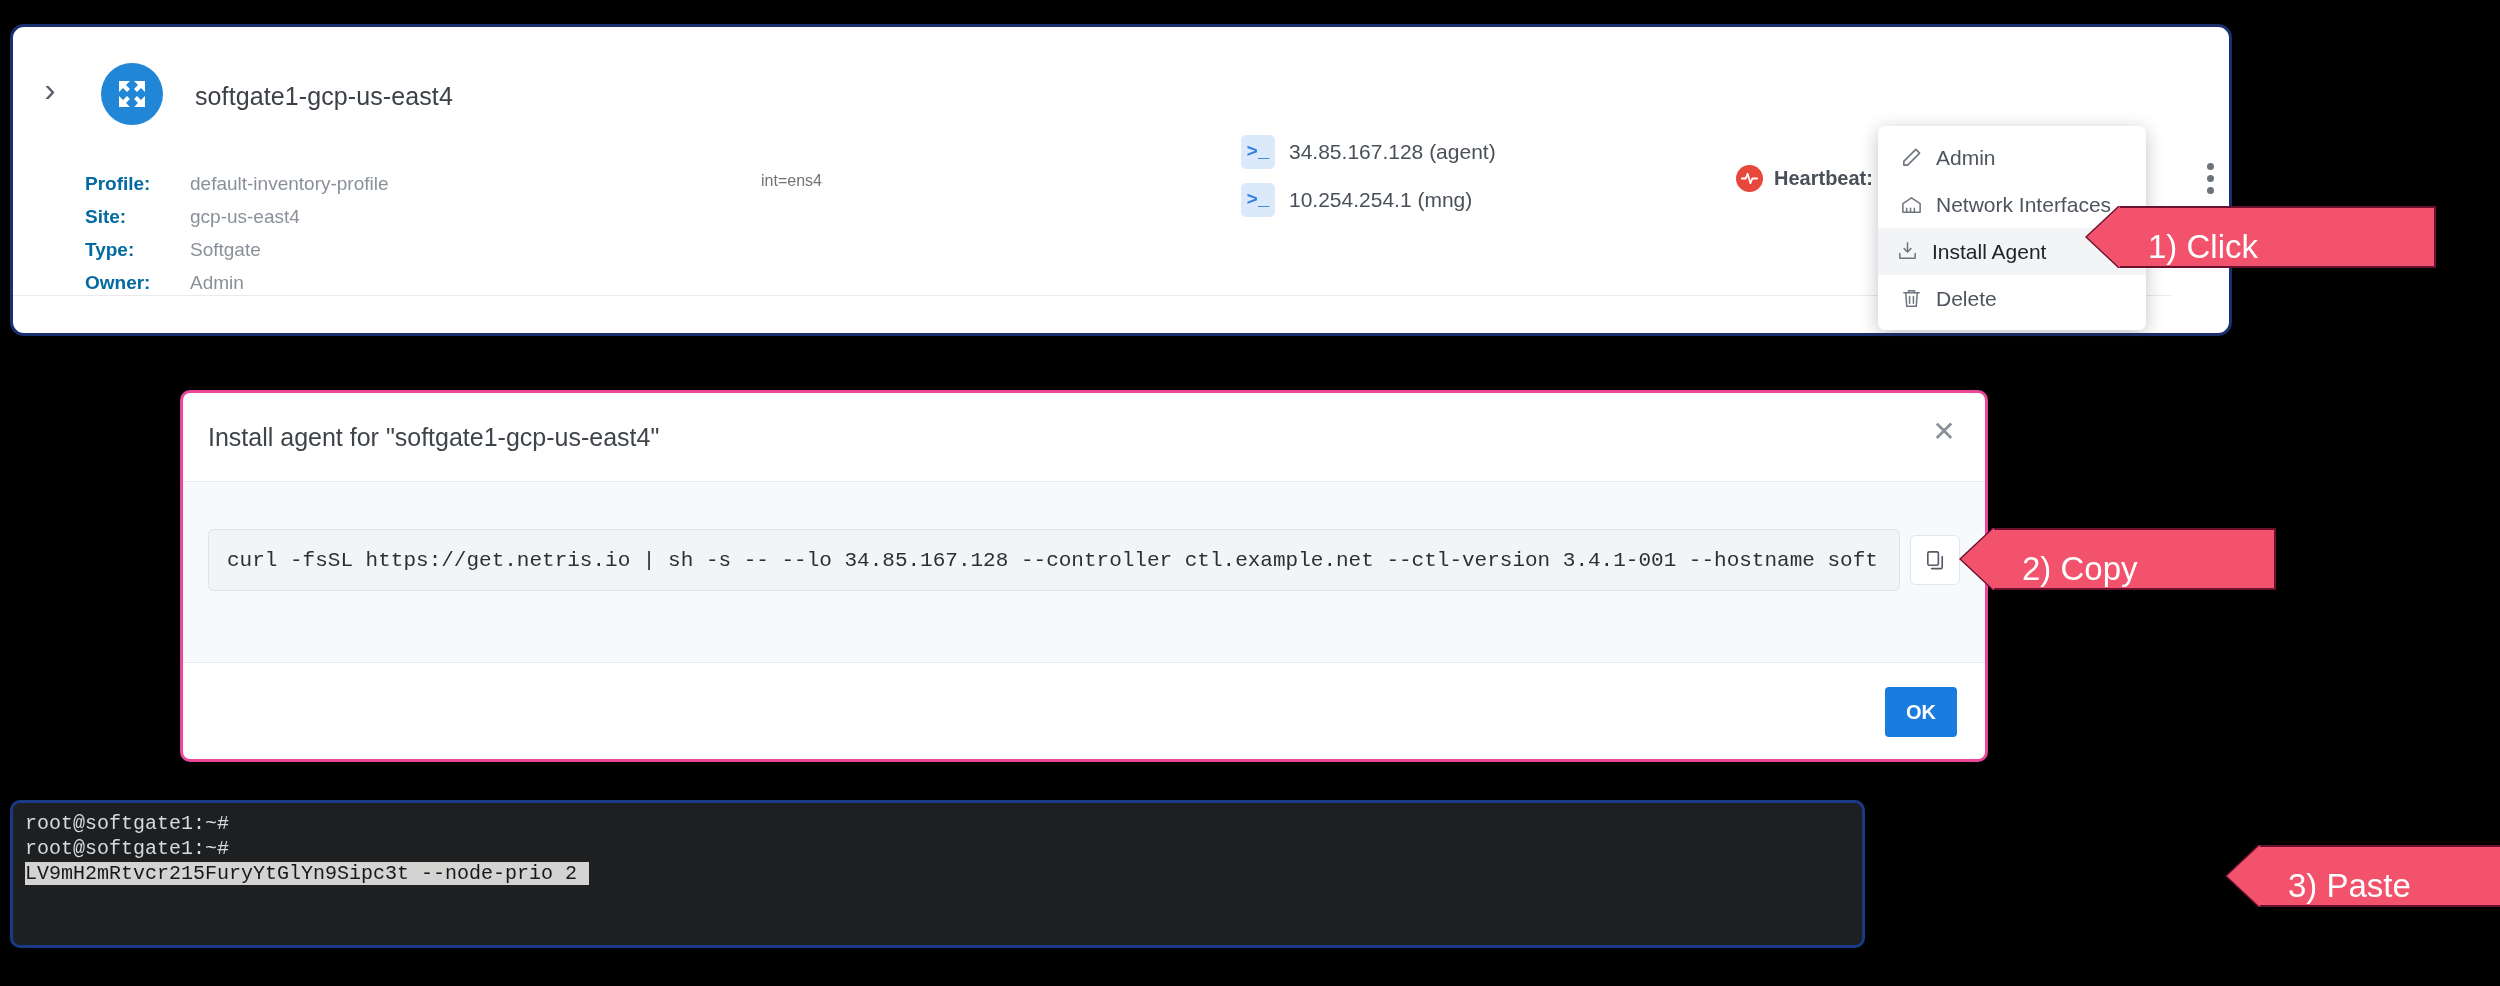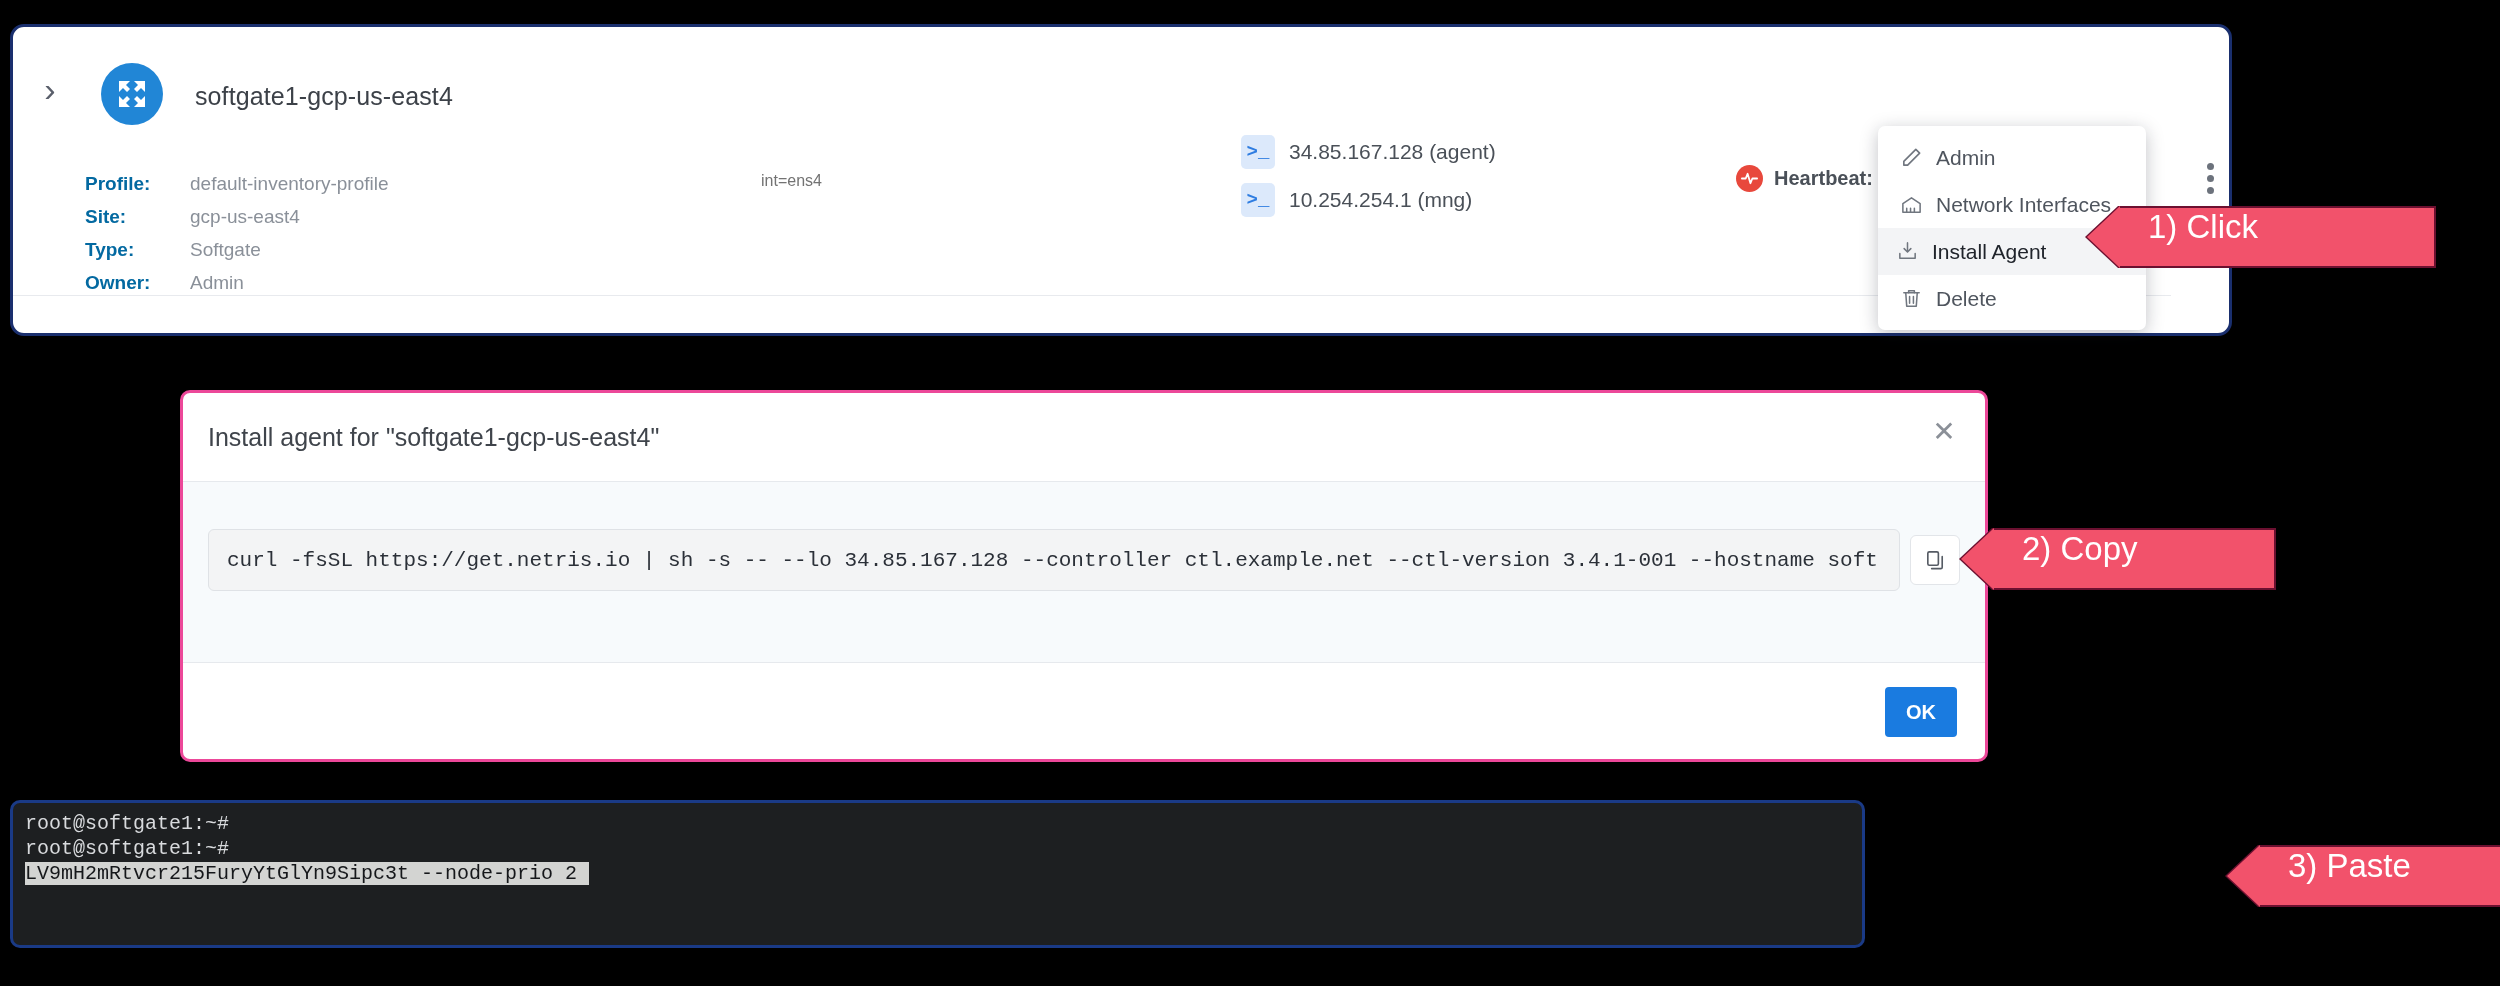--- a/index.html
+++ b/index.html
@@ -129,21 +129,21 @@
   }
   .tline{
     font-family:"Liberation Mono",monospace;font-size:20px;line-height:25px;
     color:#d8dadd;white-space:pre;
   }
   .sel{background:#d3d4d2;color:#15171a;}
 
   
   .callout{
     position:absolute;height:62px;background:#f2526b;border:2px solid #6c1030;
-    display:flex;align-items:flex-start;z-index:60;
+    display:flex;align-items:flex-end;z-index:60;
     box-sizing:border-box;
   }
   .callout .ctext{
     color:#fff;font-size:33px;padding-left:28px;white-space:nowrap;
     font-family:"Liberation Sans",sans-serif;
   }
   .callout::before{
     content:"";position:absolute;left:-33px;top:-2px;
     width:0;height:0;border-top:31px solid transparent;border-bottom:31px solid transparent;
     border-right:33px solid #f2526b;

